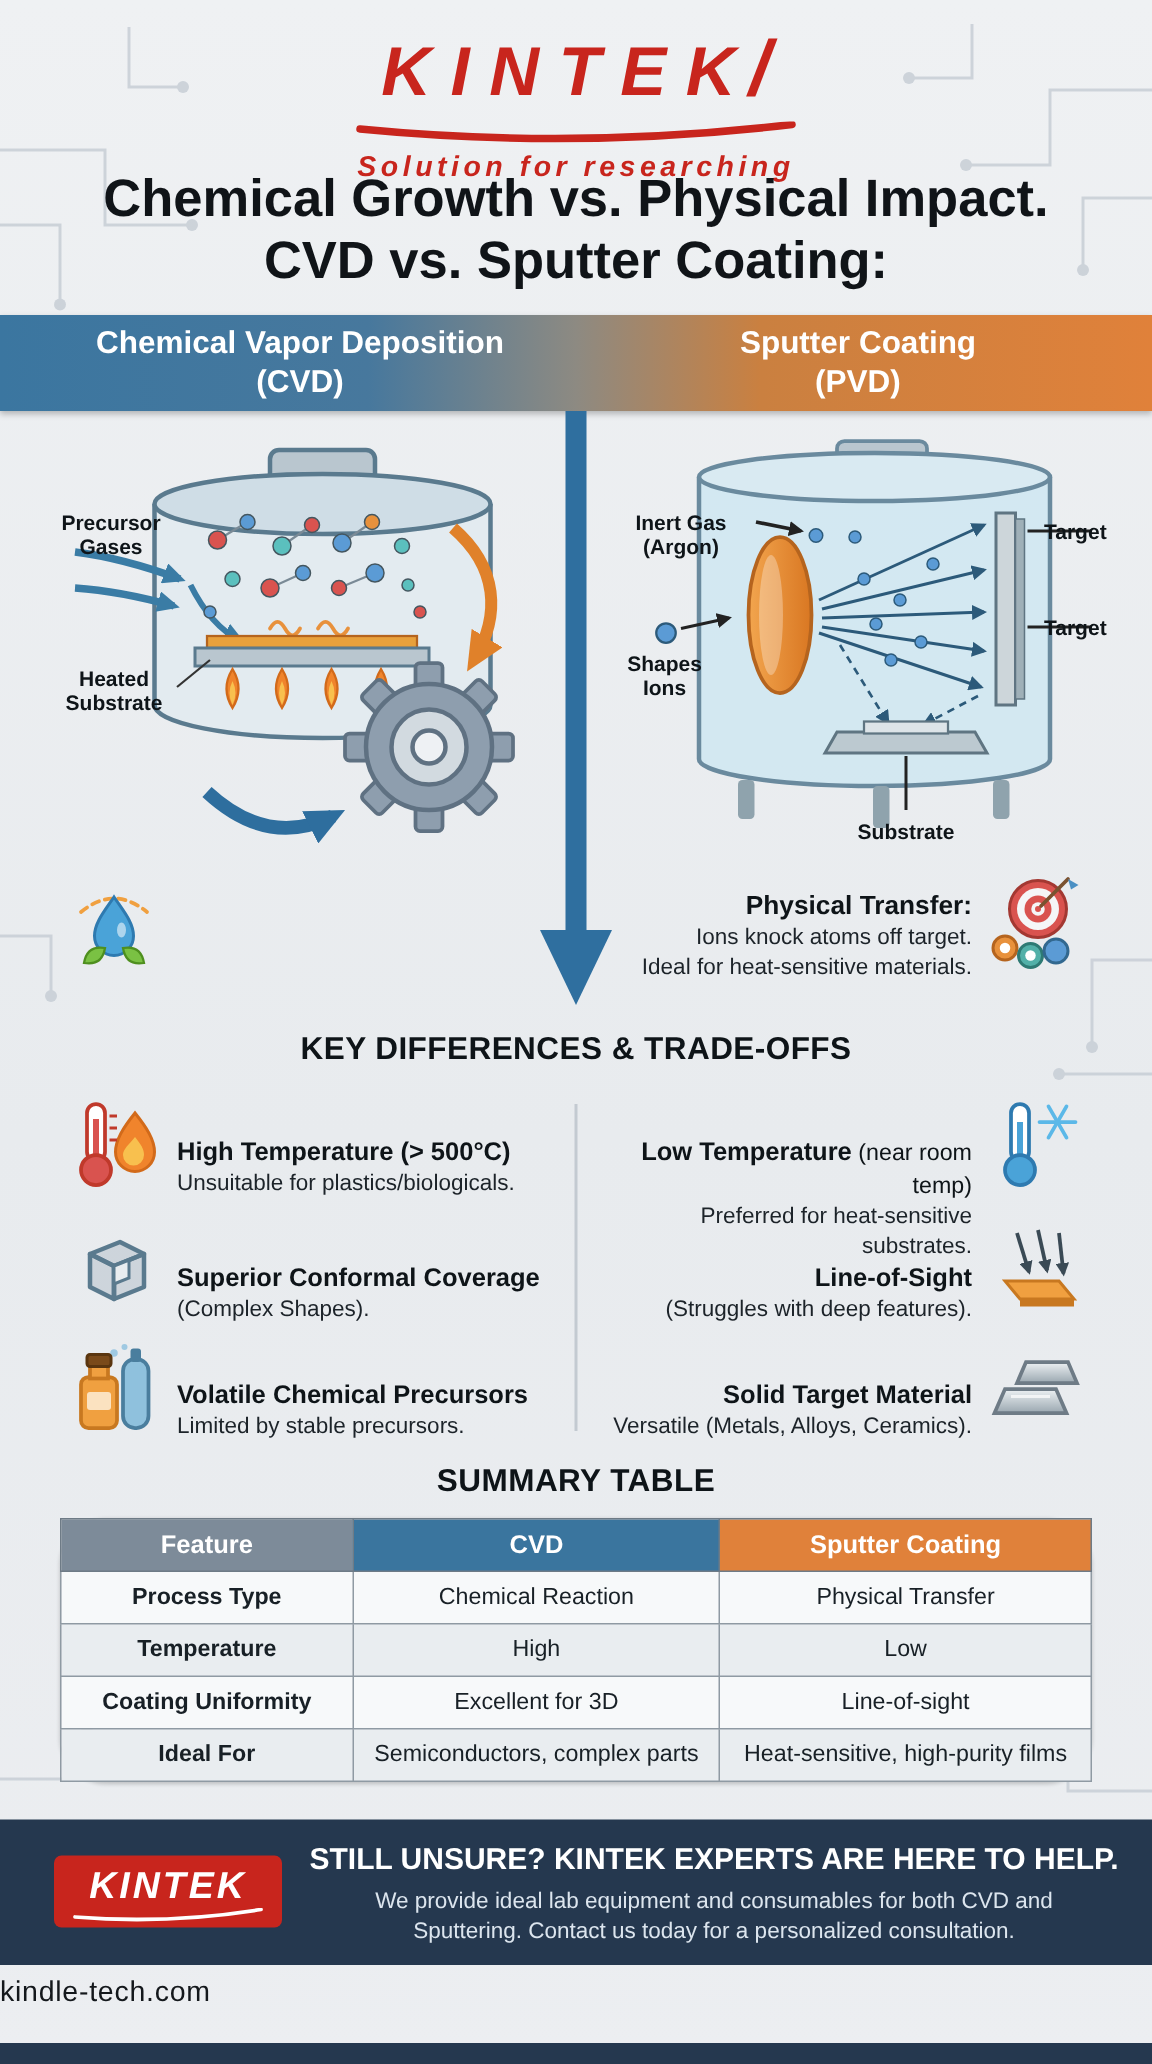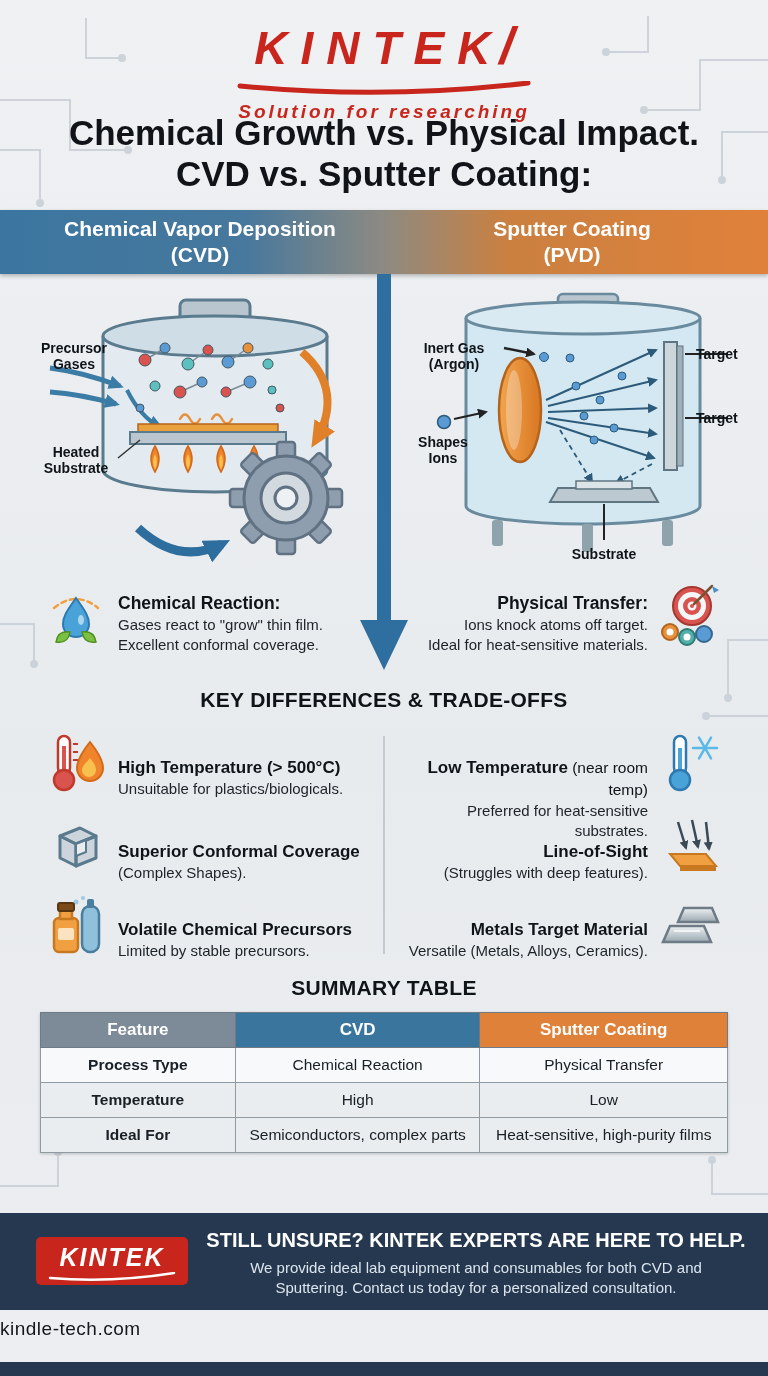--- a/index.html
+++ b/index.html
@@ -36,21 +36,21 @@
                    font-size:21px;font-weight:bold;letter-spacing:0.3px;color:#0e1418;}
 
   
   .kd-title{font-size:17px;font-weight:bold;color:#0e1418;line-height:1.3;margin-top:17px;}
   .kd-note{font-weight:normal;font-size:15.5px;}
   .kd-sub{font-size:15px;color:#1c2329;line-height:1.3;}
   .right-align{text-align:right;}
 
   
   .summary-table{position:absolute;left:40px;top:1012px;width:688px;border-collapse:collapse;
-                 box-shadow:0 1px 3px rgba(0,0,0,0.2);}
+                 box-shadow:0 1px 3px rgba(0,0,0,0.2);border-radius:31px;}
   .summary-table th{color:#fff;font-weight:bold;font-size:17px;padding:7px 4px;border:1px solid #6e7b86;}
   .summary-table td{font-size:15.5px;padding:8px 6px;border:1px solid #8f9aa3;text-align:center;
                     background:#f7f9fa;color:#182026;}
   .summary-table tr.alt td{background:#e9edf0;}
   .summary-table td.feature{font-weight:bold;}
   th.h-feature{background:#7d8b99;}
   th.h-cvd{background:#3a759e;}
   th.h-sputter{background:#e0813a;}
 
   
@@ -295,25 +295,20 @@
     <svg width="64" height="64" viewBox="0 0 64 64">
       <path d="M10,22 Q32,4 54,22" stroke="#f0a040" stroke-width="2.5" fill="none" stroke-dasharray="5,4" stroke-linecap="round"></path>
       <path d="M32,12 C38,21 45,29 45,38 a13,13 0 1,1 -26,0 C19,29 26,21 32,12 Z" fill="#4aa3d8" stroke="#2e7ab0" stroke-width="2"></path>
       <ellipse cx="37" cy="34" rx="3" ry="5" fill="rgba(255,255,255,0.55)"></ellipse>
       <g fill="#7ac143" stroke="#4e8f1e" stroke-width="1.5">
         <path d="M12,56 Q14,44 26,46 Q24,58 12,56 Z"></path>
         <path d="M52,56 Q50,44 38,46 Q40,58 52,56 Z"></path>
       </g>
     </svg>
   </div>
-  <div class="abs" style="left:118px;top:592px;width:262px;">
-    <div class="desc-title">Chemical Reaction:</div>
-    <div class="desc-line">Gases react to "grow" thin film.</div>
-    <div class="desc-line">Excellent conformal coverage.</div>
-  </div>
   <div class="abs right-align" style="left:380px;top:592px;width:268px;">
     <div class="desc-title">Physical Transfer:</div>
     <div class="desc-line">Ions knock atoms off target.</div>
     <div class="desc-line">Ideal for heat-sensitive materials.</div>
   </div>
   <div class="abs" style="left:656px;top:584px;width:64px;height:64px;">
     <svg width="64" height="64" viewBox="0 0 64 64">
       <circle cx="36" cy="22" r="19" fill="#d9534f" stroke="#a33832" stroke-width="2"></circle>
       <circle cx="36" cy="22" r="14" fill="#f5f6f7"></circle>
       <circle cx="36" cy="22" r="9" fill="#d9534f"></circle>
@@ -410,21 +405,21 @@
       <rect x="14" y="15" width="12" height="10" fill="#f0a040" stroke="#c87820" stroke-width="2.5"></rect>
       <rect x="12" y="9" width="16" height="8" rx="2" fill="#7a4a1a" stroke="#5a350f" stroke-width="2"></rect>
       <rect x="12" y="34" width="16" height="12" rx="2" fill="#fbe2c0"></rect>
     </svg>
   </div>
   <div class="abs" style="left:118px;top:902px;width:260px;">
     <div class="kd-title"><span>Volatile Chemical Precursors</span><span class="kd-note"></span></div>
     <div class="kd-sub">Limited by stable precursors.</div>
   </div>
   <div class="abs right-align" style="left:390px;top:902px;width:258px;">
-    <div class="kd-title"><span>Metals Target Material</span><span class="kd-note"></span></div>
+    <div class="kd-title"><span>Solid Target Material</span><span class="kd-note"></span></div>
     <div class="kd-sub">Versatile (Metals, Alloys, Ceramics).</div>
   </div>
   <div class="abs" style="left:660px;top:892px;width:62px;height:62px;">
     <svg width="62" height="62" viewBox="0 0 62 62">
       <defs>
         <linearGradient id="ing-g" x1="0" y1="0" x2="0" y2="1">
             <stop offset="0" stop-color="#eef2f4"></stop>
             <stop offset="1" stop-color="#9aa7b0"></stop>
           </linearGradient>
       </defs>
@@ -451,20 +446,25 @@
       <tr>
         <td class="feature">Process Type</td>
         <td>Chemical Reaction</td>
         <td>Physical Transfer</td>
       </tr>
       <tr class="alt">
         <td class="feature">Temperature</td>
         <td>High</td>
         <td>Low</td>
       </tr>
+      <tr>
+        <td class="feature">Coating Uniformity</td>
+        <td>Excellent for 3D</td>
+        <td>Line-of-sight</td>
+      </tr>
       <tr class="alt">
         <td class="feature">Ideal For</td>
         <td>Semiconductors, complex parts</td>
         <td>Heat-sensitive, high-purity films</td>
       </tr>
     </tbody>
   </table>
 
   <div class="footer">
     <div class="footer-logo">

